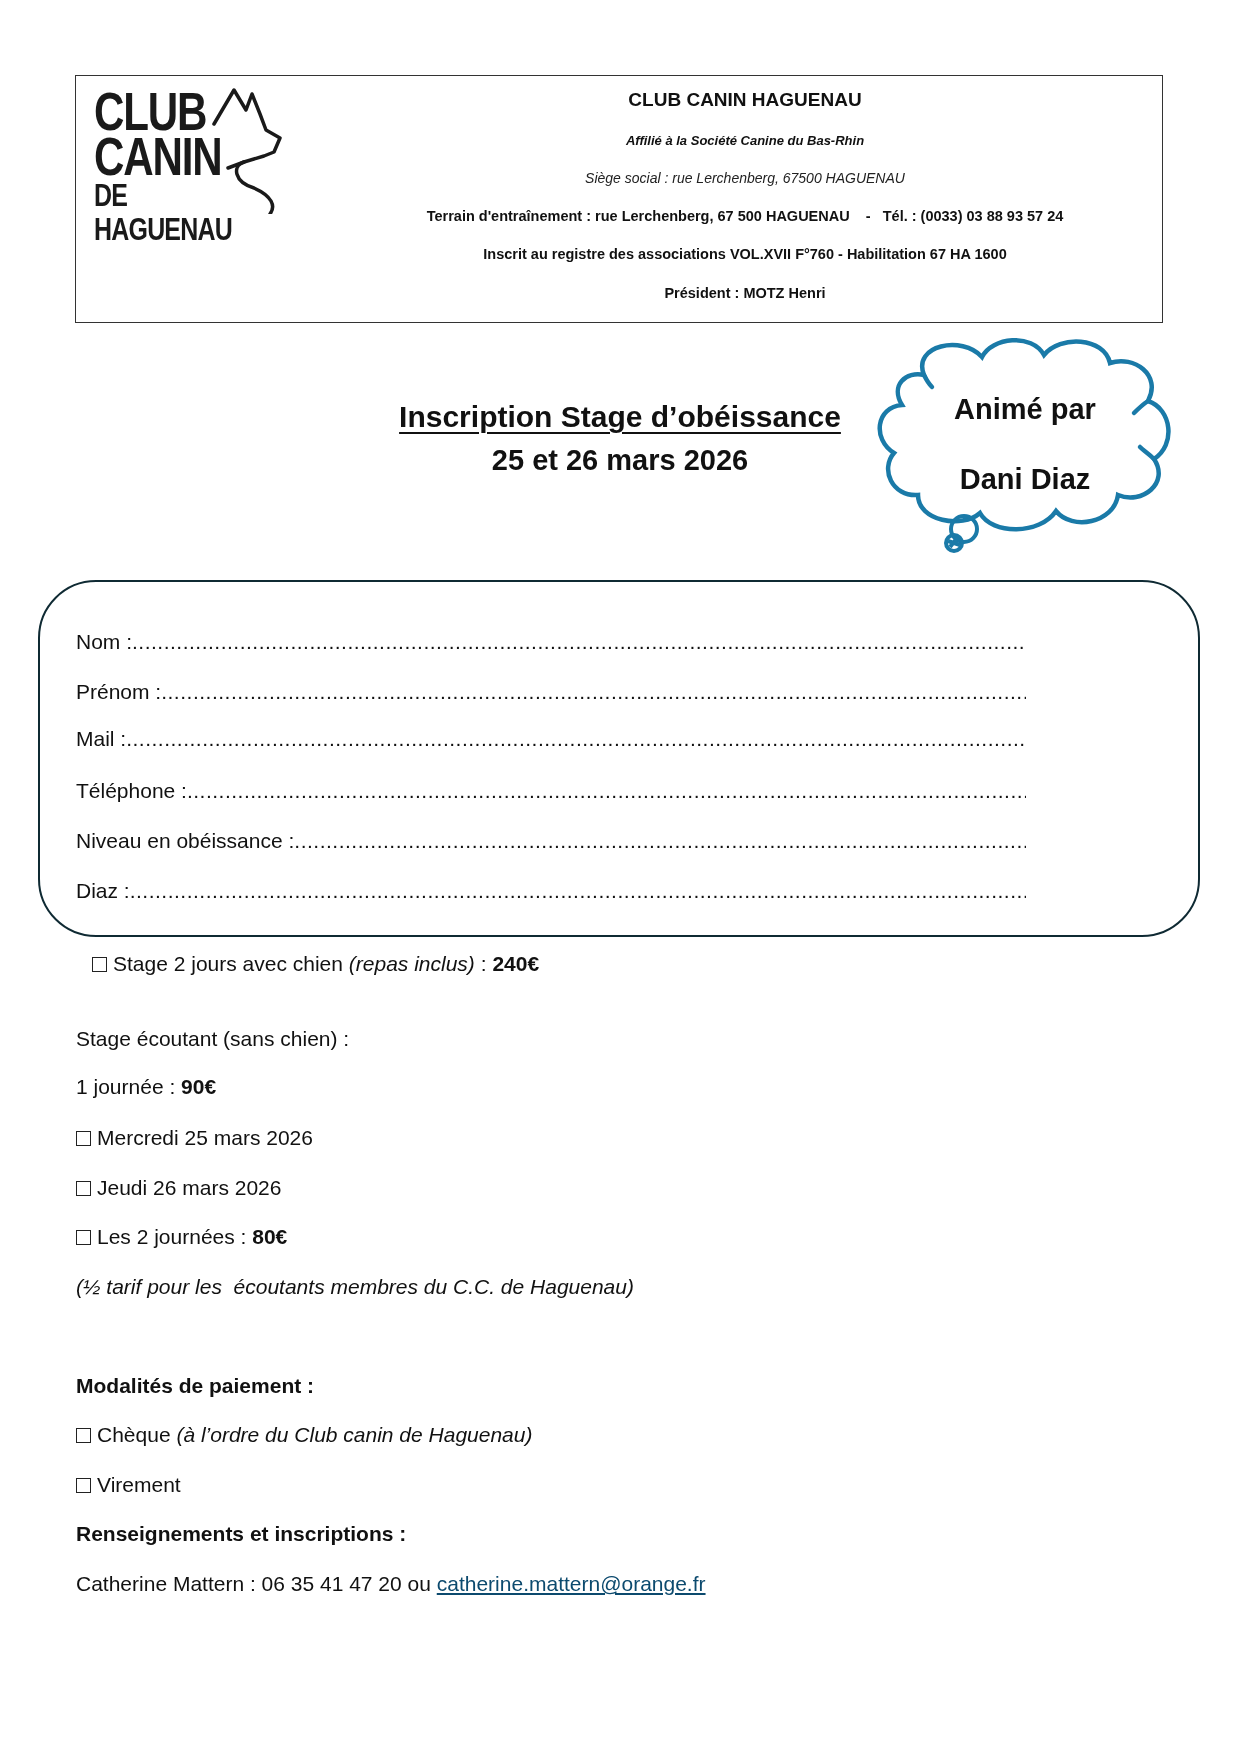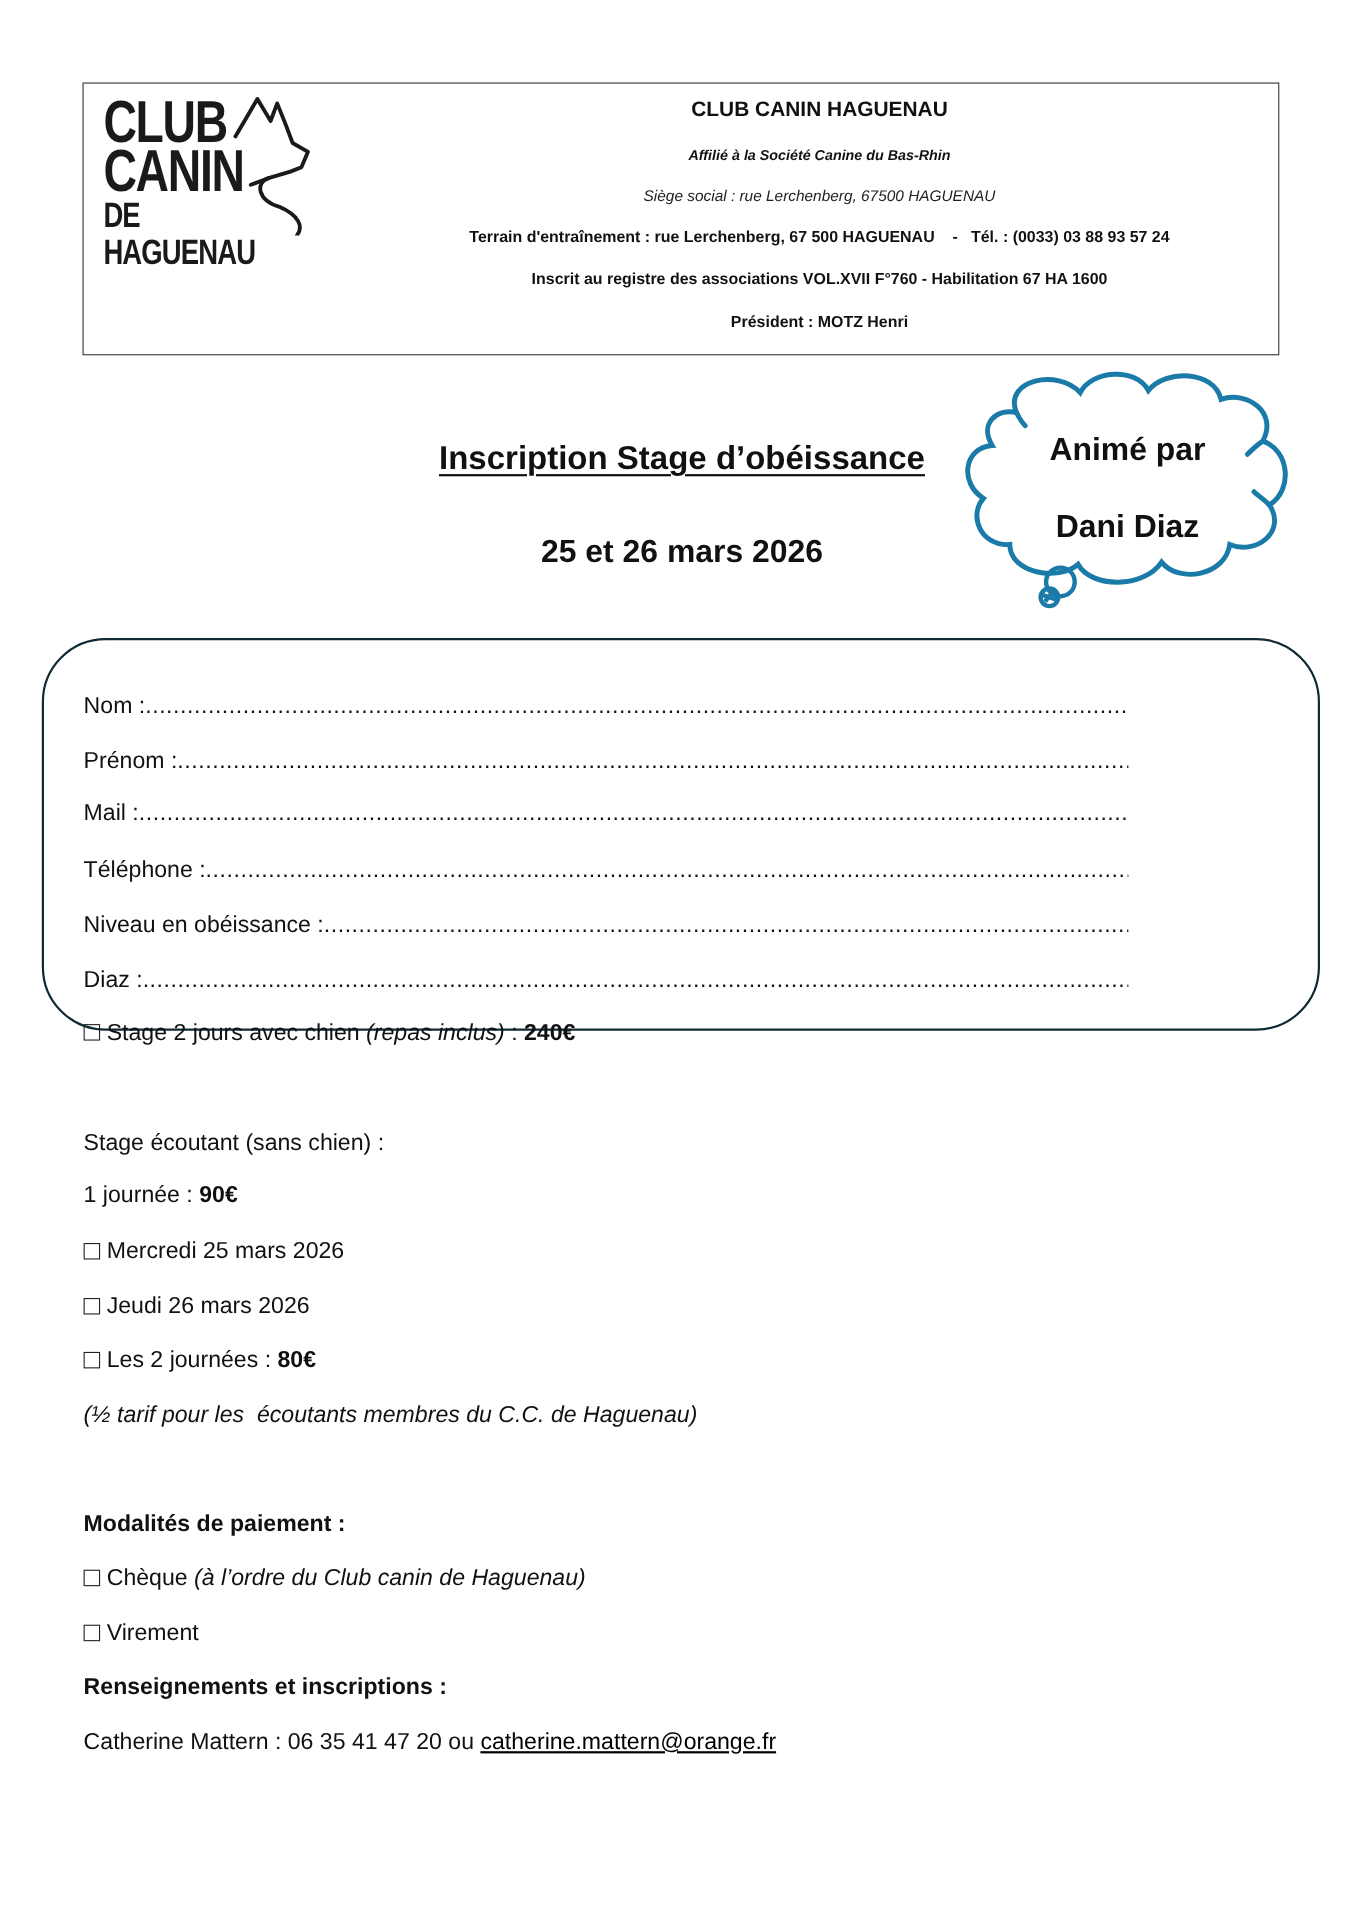--- a/index.html
+++ b/index.html
@@ -26,21 +26,21 @@
   .hdr-siege { top: 170px; font-size: 14px; font-style: italic; color: #222; }
   .hdr-terrain { top: 208px; font-size: 14.5px; font-weight: bold; }
   .hdr-inscrit { top: 246px; font-size: 14.5px; font-weight: bold; }
   .hdr-pres { top: 285px; font-size: 14.5px; font-weight: bold; }
 
   
   .title1 { left: 360px; width: 520px; top: 400px; text-align: center; font-size: 30px;
             font-weight: bold; text-decoration: underline; text-decoration-thickness: 2px;
             text-underline-offset: 5px; white-space: nowrap; }
   .title2 { left: 360px; width: 520px; top: 444px; text-align: center; font-size: 29px;
-            font-weight: bold; white-space: nowrap; margin-top: 42px; }
+            font-weight: bold; white-space: nowrap; }
 
   
   .cloud { left: 872px; top: 335px; width: 310px; height: 220px; }
   .cloud-text { left: 935px; width: 180px; text-align: center; font-size: 29px; font-weight: bold; }
   .cloud-t1 { top: 393px; }
   .cloud-t2 { top: 463px; }
 
   
   .form-box { left: 38px; top: 580px; width: 1162px; height: 357px;
               border: 2.5px solid #0f2a33; border-radius: 58px; box-sizing: border-box; }
@@ -50,25 +50,25 @@
   .field .dots { flex: 1; overflow: hidden; letter-spacing: 0.5px; }
   .f0 { top: 630px; } .f1 { top: 680px; } .f2 { top: 727px; }
   .f3 { top: 779px; } .f4 { top: 829px; } .f5 { top: 879px; }
 
   
   .line { left: 76px; font-size: 21px; white-space: nowrap; }
   .box { display: inline-block; width: 15px; height: 15px; border: 1.3px solid #222;
          margin-right: 6px; vertical-align: -1px; box-sizing: border-box; }
   .b { font-weight: bold; }
   .i { font-style: italic; }
-  .o0 { top: 927px; } .o1 { top: 1027px; } .o2 { top: 1075px; } .o3 { top: 1126px; }
+  .o0 { top: 952px; margin-left: 16px; } .o1 { top: 1027px; } .o2 { top: 1075px; } .o3 { top: 1126px; }
   .o4 { top: 1176px; } .o5 { top: 1225px; } .o6 { top: 1275px; }
   .p0 { top: 1374px; } .p1 { top: 1423px; } .p2 { top: 1473px; }
   .c0 { top: 1522px; } .c1 { top: 1572px; }
-  .email { color: #000000; text-decoration: underline; }
+  .email { color: #0c4a6e; text-decoration: underline; }
 </style>
 </head>
 <body>
 
 <div class="abs header-box"></div>
 
 <div class="abs logo">
   <span class="l1">CLUB</span>
   <span class="l2">CANIN</span>
   <span class="l3">DE HAGUENAU</span>

